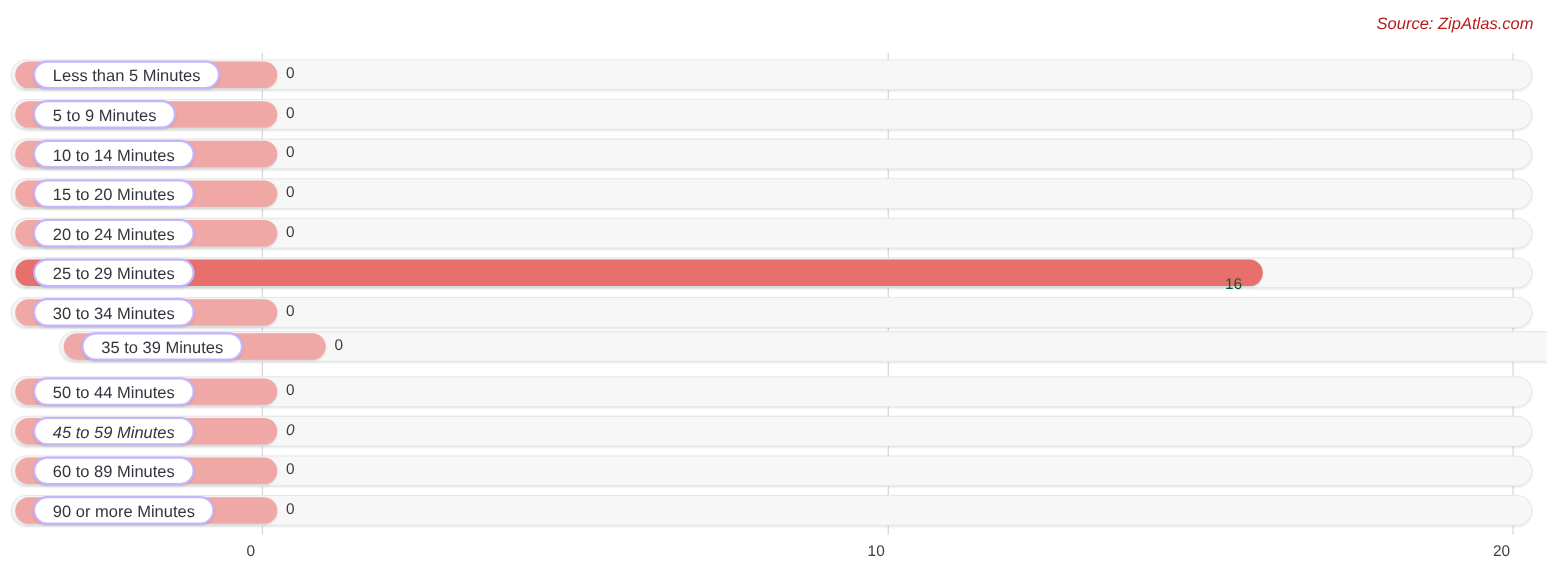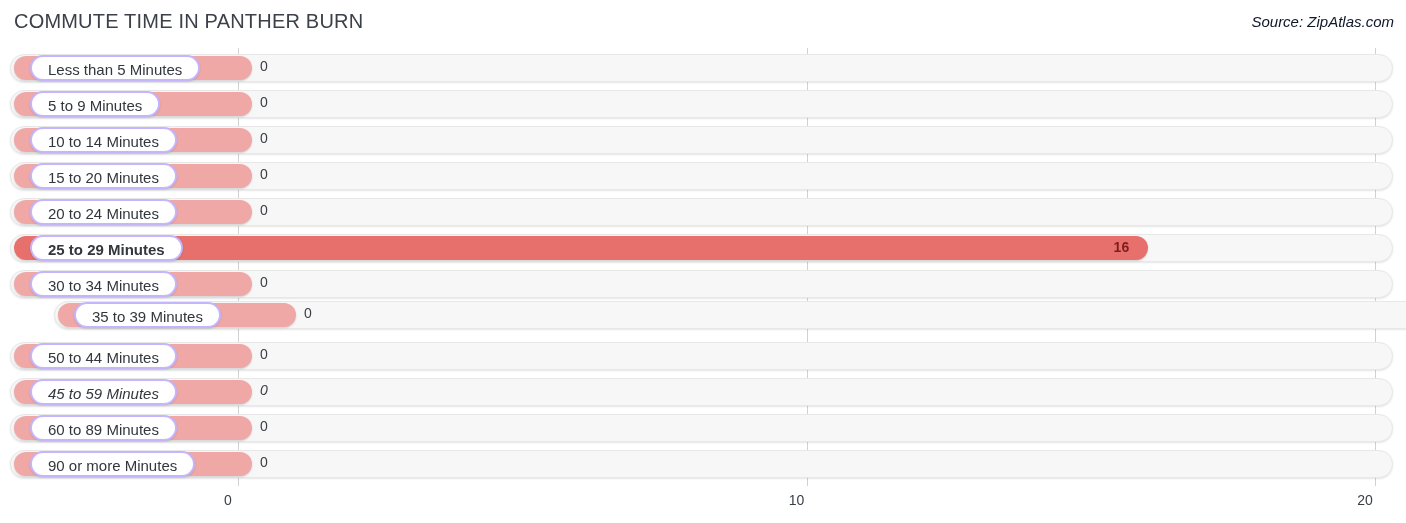--- a/index.html
+++ b/index.html
@@ -31,21 +31,21 @@
     letter-spacing: 0.2px;
     color: #3c4049;
     white-space: nowrap;
   }
   #chart-source {
     position: absolute;
     right: 12px;
     top: 13px;
     font-size: 15px;
     font-style: italic;
-    color: #0f172a;
+    color: #b91c1c;
     white-space: nowrap;
   }
 
   
   #plot-area {
     position: absolute;
     left: 0;
     top: 46px;
     width: 1406px;
     height: 442px;
@@ -110,23 +110,23 @@
   .bar-value-out {
     position: absolute;
     top: 8px;
     font-size: 14px;
     color: #3a3e45;
     white-space: nowrap;
   }
   
   .bar-value-in {
     position: absolute;
-    top: 9px;
+    top: 20px;
     font-size: 14px;
-    color: #7f1d1d;
+    color: #14532d;
     white-space: nowrap;
   }
 
   
   #axis-area {
     position: absolute;
     left: 0;
     top: 488px;
     width: 1406px;
     height: 35px;
@@ -137,21 +137,20 @@
     font-size: 14px;
     color: #3a3e45;
     white-space: nowrap;
     transform: translateX(-50%);
   }
 </style>
 </head>
 <body>
 
 <div id="chart-header">
-  <div id="chart-title">COMMUTE TIME IN PANTHER BURN</div>
   <div id="chart-source">Source: ZipAtlas.com</div>
 </div>
 
 <div id="plot-area">
     <div class="gridline" style="left: 238px;"></div>
     <div class="gridline" style="left: 806.5px;"></div>
     <div class="gridline" style="left: 1375px;"></div>
     <div class="bar-row" style="top: 4px;">
       <div class="bar-track"></div>
       <div class="bar-fill" style="width: 238px;"></div>
@@ -175,21 +174,21 @@
       <div class="bar-fill" style="width: 238px;"></div>
       <div class="bar-label-pill">15 to 20 Minutes</div>
       <div class="bar-value-out" style="left: 260px;">0</div>
     </div>
     <div class="bar-row" style="top: 148px;">
       <div class="bar-track"></div>
       <div class="bar-fill" style="width: 238px;"></div>
       <div class="bar-label-pill">20 to 24 Minutes</div>
       <div class="bar-value-out" style="left: 260px;">0</div>
     </div>
-    <div class="bar-row highlight" style="top: 184px; font-weight: bold;">
+    <div class="bar-row highlight" style="top: 184px;">
       <div class="bar-track"></div>
       <div class="bar-fill" style="width: 1133.6px;"></div>
       <div class="bar-label-pill">25 to 29 Minutes</div>
       <div class="bar-value-in" style="left: 1113.6px;">16</div>
     </div>
     <div class="bar-row" style="top: 220px;">
       <div class="bar-track"></div>
       <div class="bar-fill" style="width: 238px;"></div>
       <div class="bar-label-pill">30 to 34 Minutes</div>
       <div class="bar-value-out" style="left: 260px;">0</div>

